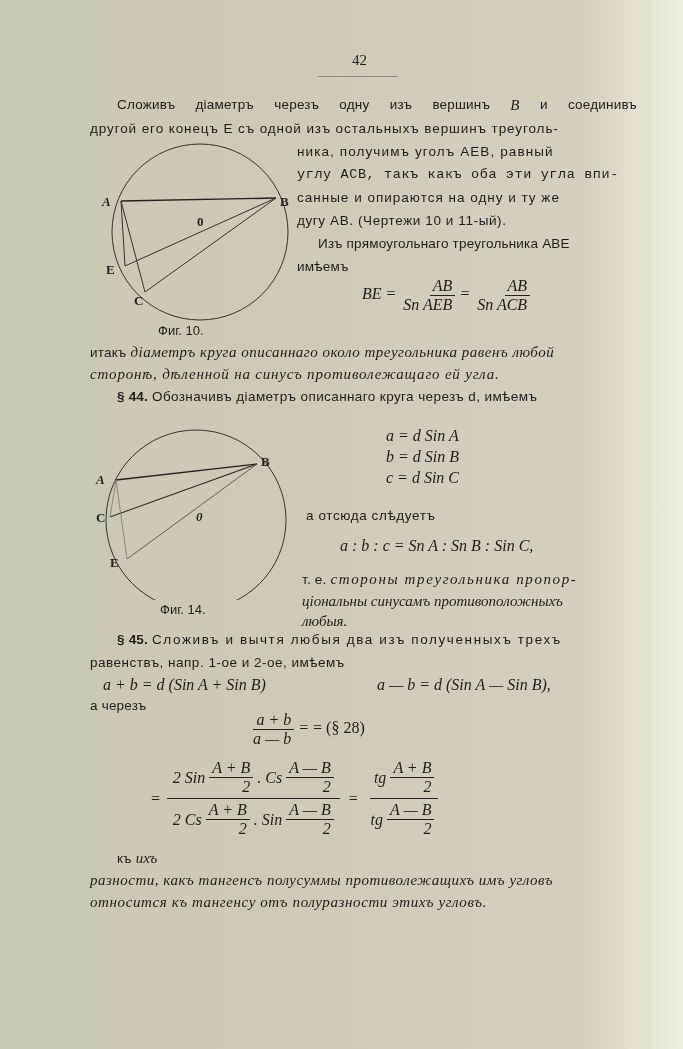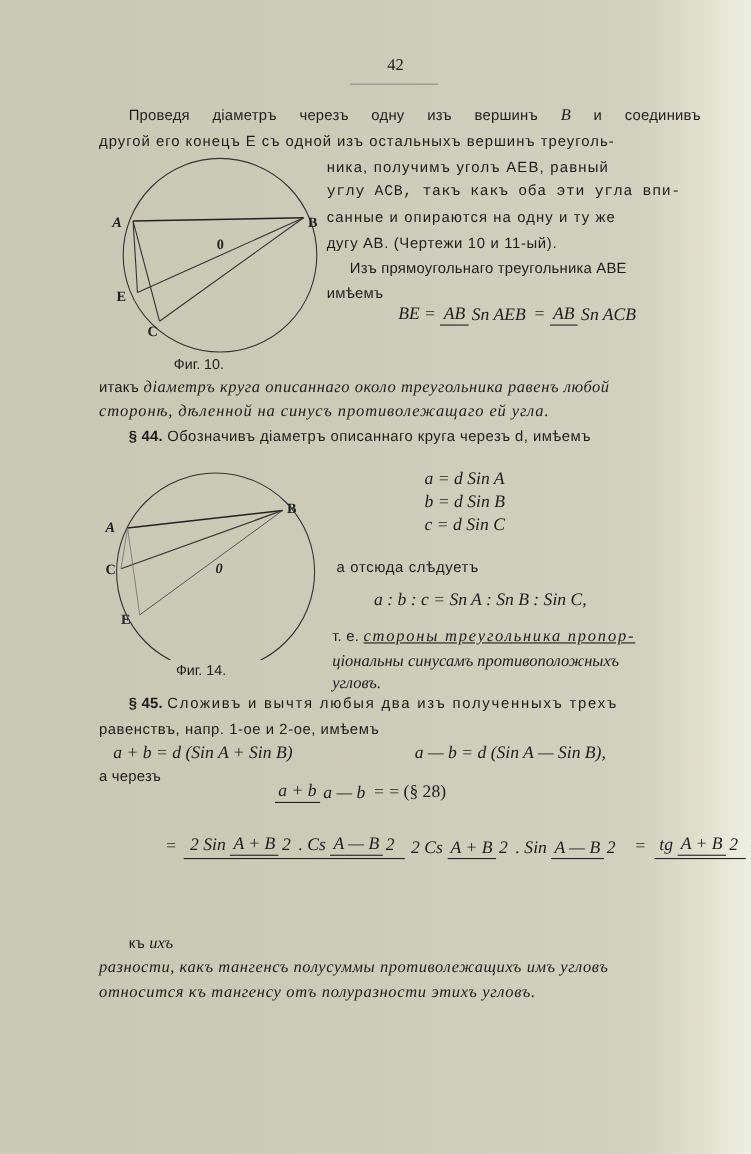--- a/index.html
+++ b/index.html
@@ -9,34 +9,34 @@
     font-family: "Liberation Serif", serif;
     color:#1f1d1a;
   }
   .abs { position:absolute; }
   .t { font-family:"Liberation Sans Narrow","Liberation Sans", sans-serif; font-size:13.5px; white-space:nowrap; letter-spacing:0.2px; }
   .it { font-family:"Liberation Serif", serif; font-style:italic; font-size:15px; }
   .math { font-family:"Liberation Serif", serif; font-style:italic; font-size:16px; white-space:nowrap; }
   .pagenum { font-size:15px; }
   .rule { height:1px; background:#8f8d85; }
   .just { display:flex; justify-content:space-between; }
-  .frac { display:inline-flex; flex-direction:row; align-items:center; vertical-align:middle; }
+  .frac { display:inline-flex; flex-direction:column; align-items:flex-end; vertical-align:middle; }
   .frac .num { border-bottom:1px solid #222; padding:0 3px; line-height:18px; }
   .frac .den { line-height:18px; padding:0 3px; }
   .caption { font-size:13px; font-family:"Liberation Sans", sans-serif; }
   svg text { font-family:"Liberation Serif", serif; font-weight:bold; font-size:13px; fill:#222; }
 </style>
 </head>
 <body>
 
 <div class="abs pagenum" style="left:352px;top:52px;">42</div>
 <div class="abs rule" style="left:318px;top:76px;width:80px;"></div>
 
 <div class="abs t just" style="left:117px;top:97px;width:520px;">
-  <span>Проведя</span>
+  <span>Сложивъ</span>
   <span>діаметръ</span>
   <span>черезъ</span>
   <span>одну</span>
   <span>изъ</span>
   <span>вершинъ</span>
   <span class="it">B</span>
   <span>и</span>
   <span>соединивъ</span>
 </div>
 <div class="abs t" style="left:90px;top:121px;width:547px;letter-spacing:0.9px;">другой его конецъ E съ одной изъ остальныхъ вершинъ треуголь-</div>
@@ -88,24 +88,24 @@
 
 <div class="abs math" style="left:386px;top:427px;">a = d Sin A</div>
 <div class="abs math" style="left:386px;top:448px;">b = d Sin B</div>
 <div class="abs math" style="left:386px;top:469px;">c = d Sin C</div>
 
 <div class="abs t" style="left:306px;top:508px;letter-spacing:0.6px;">а отсюда слѣдуетъ</div>
 <div class="abs math" style="left:340px;top:537px;">a : b : c = Sn A : Sn B : Sin C,</div>
 
 <div class="abs" style="left:302px;top:570px;white-space:nowrap;">
   <span class="t">т. е.</span>
-  <span class="it" style="letter-spacing:1.6px;text-decoration:underline;">стороны треугольника пропор-</span>
+  <span class="it" style="letter-spacing:1.6px;">стороны треугольника пропор-</span>
 </div>
 <div class="abs it" style="left:302px;top:593px;white-space:nowrap;">ціональны синусамъ противоположныхъ</div>
-<div class="abs it" style="left:302px;top:613px;white-space:nowrap;">угловъ.</div>
+<div class="abs it" style="left:302px;top:613px;white-space:nowrap;">любыя.</div>
 
 <svg class="abs" style="left:95px;top:420px;" width="200" height="180" viewBox="95 420 200 180">
   <circle cx="196" cy="520" r="90" fill="none" stroke="#333" stroke-width="1"></circle>
   <line x1="116" y1="480" x2="257" y2="464" stroke="#222" stroke-width="1.4"></line>
   <line x1="257" y1="464" x2="110" y2="517" stroke="#333" stroke-width="1.1"></line>
   <line x1="257" y1="464" x2="127" y2="559" stroke="#555" stroke-width="0.9"></line>
   <line x1="116" y1="480" x2="110" y2="517" stroke="#777" stroke-width="0.8"></line>
   <line x1="116" y1="480" x2="127" y2="559" stroke="#777" stroke-width="0.8"></line>
   <text x="96" y="484" font-style="italic">A</text>
   <text x="261" y="466">B</text>

